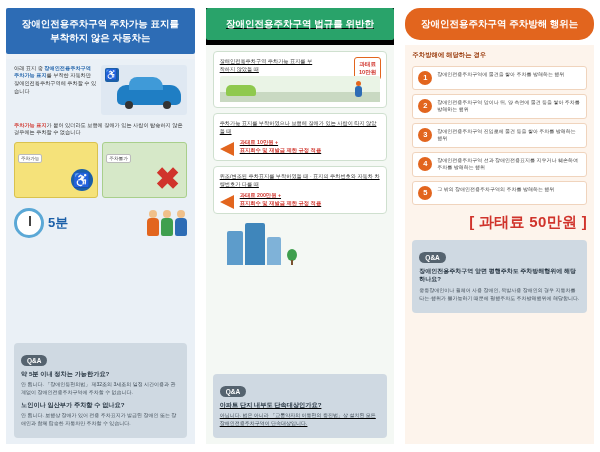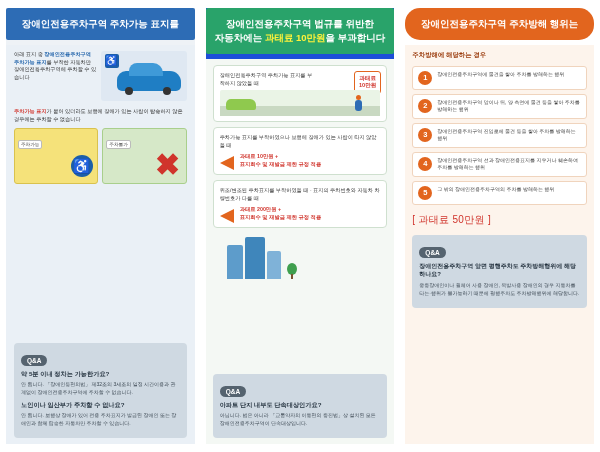--- a/index.html
+++ b/index.html
@@ -18,21 +18,21 @@
     gap: 11px;
   }
   .col {
     position: relative;
     flex: 1;
     display: flex;
     flex-direction: column;
     gap: 5px;
   }
   .col1 { background: #eef2f6; }
-  .col2 { background: #1d4ed8; }
+  .col2 { background: #000000; text-decoration: underline; }
   .col3 { background: #ffffff; }
 
   
   .hdr {
     color: #fff;
     font-weight: bold;
     font-size: 9.5px;
     line-height: 1.45;
     text-align: center;
     padding: 9px 6px;
@@ -373,42 +373,43 @@
     font-weight: bold;
     text-align: center;
     line-height: 14px;
   }
   .numtxt {
     font-size: 5px;
     line-height: 1.5;
     color: #3a3a3a;
   }
   .fine-banner {
-    text-align: left;
-    font-size: 10px;
-    font-weight: normal;
+    text-align: right;
+    font-size: 15px;
+    font-weight: bold;
     color: #d0342c;
     padding: 4px 0;
     letter-spacing: 0.3px;
   }
   .qabox-o {
     background: #cfd9e2;
     border-radius: 4px;
     padding: 6px 7px;
   }
   .qa-q-o { font-size: 6px; font-weight: bold; color: #1f2d3a; line-height: 1.45; margin-bottom: 3px;}
 </style>
 </head>
 <body>
 
 <div class="page">
 
   <div class="col col1">
     <div class="hdr hdr1">
       <div>장애인전용주차구역 주차가능 표지를</div>
+      <div>부착하지 않은 자동차는</div>
     </div>
 
     <div class="c1body">
 
       <div class="carbox">
         <div class="cartext">
           <div class="note">
             <span>아래 표지 중 </span><span class="blue">장애인전용주차구역 주차가능 표지</span><span>를 부착한 자동차만 장애인전용주차구역에 주차할 수 있습니다</span>
           </div>
         </div>
@@ -426,39 +427,45 @@
         <div class="card card-y">
           <span class="card-label">주차가능</span>
           <div class="mini-wc">♿</div>
         </div>
         <div class="card card-g">
           <span class="card-label">주차불가</span>
           <div class="xmark">✖</div>
         </div>
       </div>
 
+      <div class="clockrow">
+        <div class="clock"></div>
+        <div class="min5">5분</div>
+        <div class="people">
+          <div class="person p1"></div>
+          <div class="person p2"></div>
+          <div class="person p3"></div>
+        </div>
+      </div>
 
       <div class="qabox">
         <span class="qa-tag">Q&amp;A</span>
         <div class="qa-q">약 5분 이내 정차는 가능한가요?</div>
         <div class="qa-a">안 됩니다.
 「장애인등편의법」 제32조의 3세조의 일정 시간이용과 관계없이 장애인전용주차구역에 주차할 수 없습니다.</div>
         <div class="qa-q">노인이나 임산부가 주차할 수 없나요?</div>
         <div class="qa-a">안 됩니다.
 보행상 장애가 있어 전용 주차표지가 발급된 장애인 또는 장애인과 함께 탑승한 자동차만 주차할 수 있습니다.</div>
       </div>
     </div>
   </div>
 
   <div class="col col2">
     <div class="hdr hdr2">
       <div>장애인전용주차구역 법규를 위반한</div>
-      <div>
-        <span>자동차에는 </span><span class="hl2">과태료 10만원</span><span>을 부과합니다</span>
-      </div>
     </div>
 
     <div class="c2body">
 
       <div class="panel">
         <div class="panel-txt" style="width:60%">장애인전용주차구역 주차가능 표지를 부착하지 않았을 때</div>
         <div class="badge-fine">
           <div>과태료</div>
           <div>10만원</div>
         </div>

